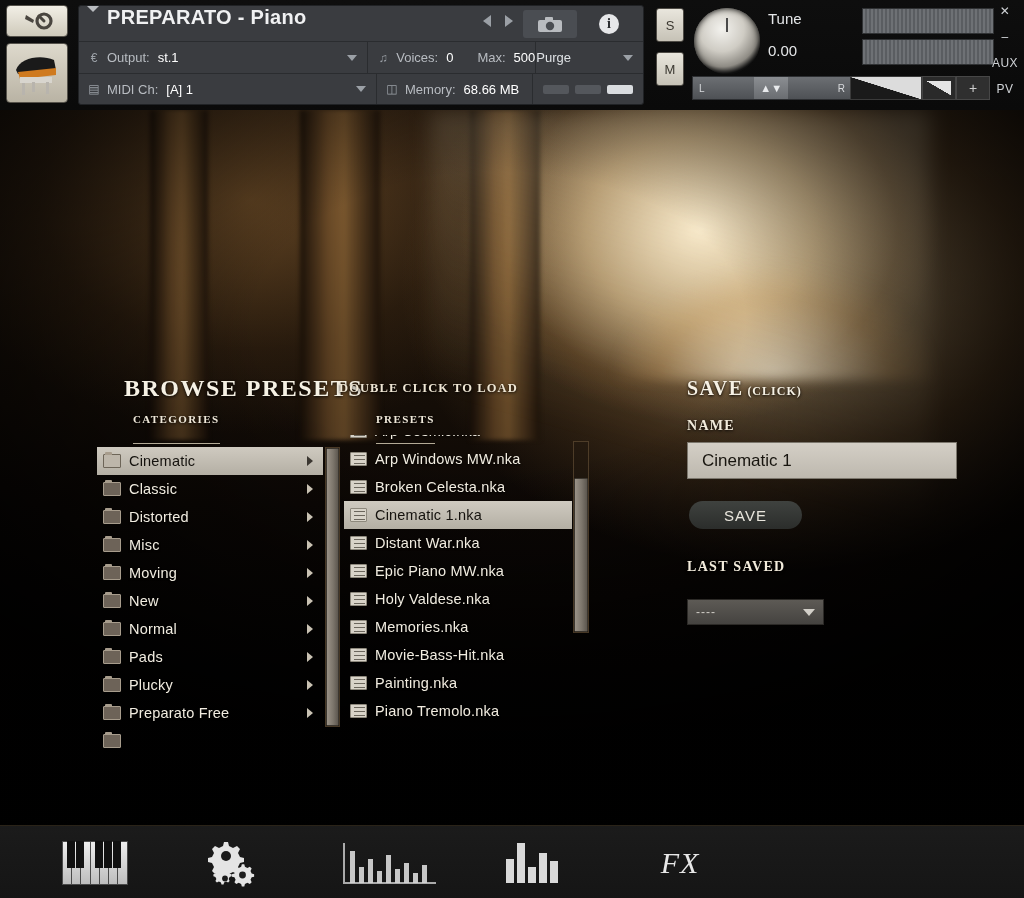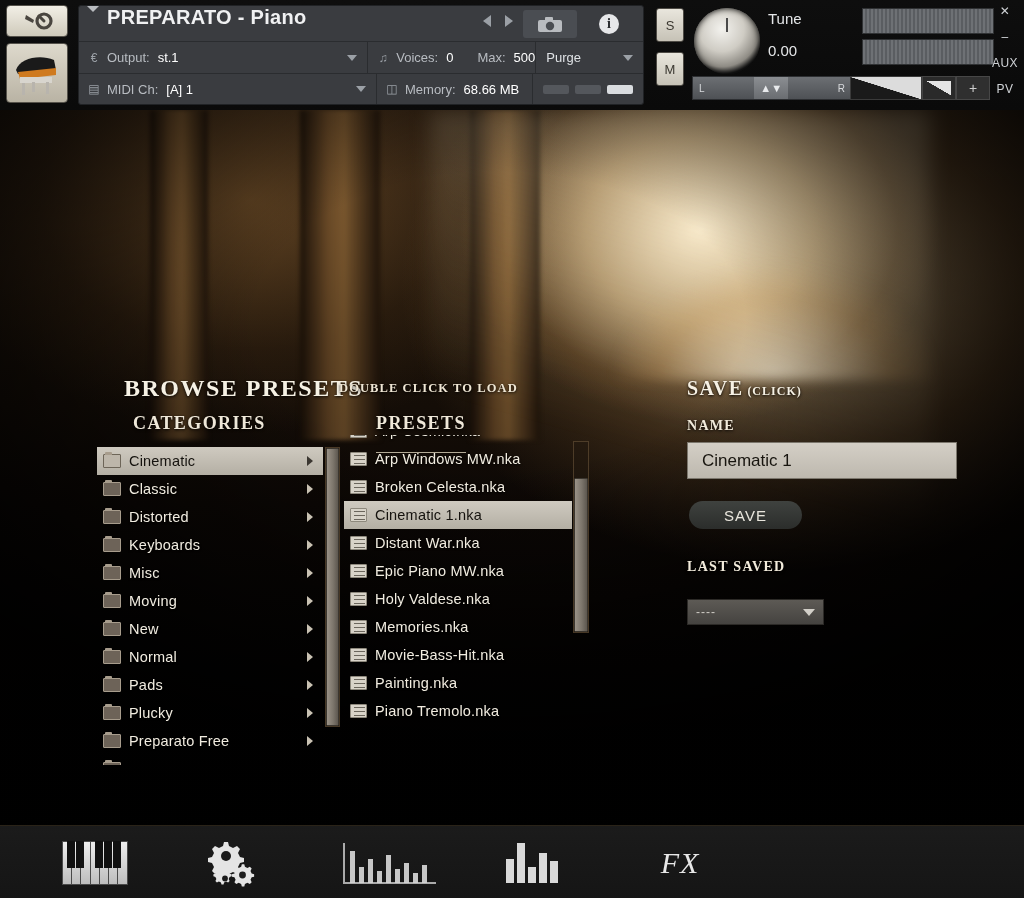--- a/index.html
+++ b/index.html
@@ -50,21 +50,21 @@
   .circ-i { width:20px;height:20px;border-radius:50%;background:#e6e7e9;color:#2a2c2f;font-size:14px;font-weight:bold;display:flex;align-items:center;justify-content:center;font-family:"Liberation Serif",serif;}
 
   .kfield { color:#cfd2d6; font-size:13px; display:flex; align-items:center; }
   .kfield .ico { color:#9ba0a6; margin:0 6px 0 8px; font-size:12px; width:14px; text-align:center;}
   .kfield .lab { color:#b8bcc1; }
   .kfield .val { color:#ffffff; margin-left:8px; }
   .kcell-left { width:298px; height:100%; display:flex; align-items:center; border-right:1px solid #2a2c2f; position:relative;}
   .kcell-mid  { flex:1; height:100%; display:flex; align-items:center; position:relative; border-right:1px solid #2a2c2f;}
   .kcell-right{ width:110px; height:100%; display:flex; align-items:center; position:relative;}
   .k-dd { position:absolute; right:10px; width:0;height:0;border-left:5px solid transparent;border-right:5px solid transparent;border-top:6px solid #9ba0a6; }
-  .purge-label { color:#dfe2e5; font-size:13px; margin-left:10px; }
+  .purge-label { color:#dfe2e5; font-size:13px; }
   .leds { display:flex; gap:6px; margin-left:10px; align-items:center;}
   .led { width:26px;height:9px;border-radius:2px;background:#54575c;}
   .led.on { background:#d9dcdf; }
 
   
   .k-sm { position:absolute; left:656px; top:8px; width:30px; }
   .sm-btn { width:28px;height:34px;border-radius:3px;background:linear-gradient(#e9e6dd,#c6c2b6);border:1px solid #4e4b45;color:#3a3730;font-size:13px;display:flex;align-items:center;justify-content:center;}
   .sm-btn.m { margin-top:10px; }
   .k-knob { position:absolute; left:694px; top:8px; width:66px;height:66px;border-radius:50%;
     background: radial-gradient(circle at 42% 32%, #f3f2ee 0%, #cfccc4 38%, #8e8b84 64%, #1d1d1d 76%, #0d0d0d 100%);
@@ -144,21 +144,21 @@
   .hdr-save {
     position:absolute; left:687px; top:267px;
     color:#f6f1e4; font-family:"Liberation Serif",serif; font-weight:bold;
     font-size:20px; letter-spacing:1.4px;
     text-shadow:0 1px 3px rgba(0,0,0,.95);
   }
   .hdr-save .usr { font-size:12px; letter-spacing:1px; margin-left:4px;}
 
   .sublbl {
     position:absolute; color:#efe8d9; font-family:"Liberation Serif",serif;
-    font-weight:bold; font-size:18px; letter-spacing:1.4px;
+    font-weight:bold; font-size:11px; letter-spacing:1.4px;
     border-bottom:1px solid rgba(235,225,200,.75); padding-bottom:18px;
     text-shadow:0 1px 3px rgba(0,0,0,.95);
   }
   #lbl-categories { left:133px; top:303px; }
   #lbl-presets    { left:376px; top:303px; }
 
   .lbl-name { position:absolute; left:687px; top:308px; color:#f2ebdb; font-family:"Liberation Serif",serif; font-weight:bold; font-size:14px; letter-spacing:1.3px; text-shadow:0 1px 3px rgba(0,0,0,.95);}
   .lbl-lastsaved { position:absolute; left:687px; top:449px; color:#f2ebdb; font-family:"Liberation Serif",serif; font-weight:bold; font-size:14px; letter-spacing:1.3px; text-shadow:0 1px 3px rgba(0,0,0,.95);}
 
   
@@ -392,25 +392,20 @@
             <span class="name">Classic</span>
             <span class="arrow-r"></span>
           </div>
           <div class="row">
             <span class="folder-ico"></span>
             <span class="name">Distorted</span>
             <span class="arrow-r"></span>
           </div>
           <div class="row">
             <span class="folder-ico"></span>
-            <span class="name">Keyboards</span>
-            <span class="arrow-r"></span>
-          </div>
-          <div class="row">
-            <span class="folder-ico"></span>
             <span class="name">Misc</span>
             <span class="arrow-r"></span>
           </div>
           <div class="row">
             <span class="folder-ico"></span>
             <span class="name">Moving</span>
             <span class="arrow-r"></span>
           </div>
           <div class="row">
             <span class="folder-ico"></span>

